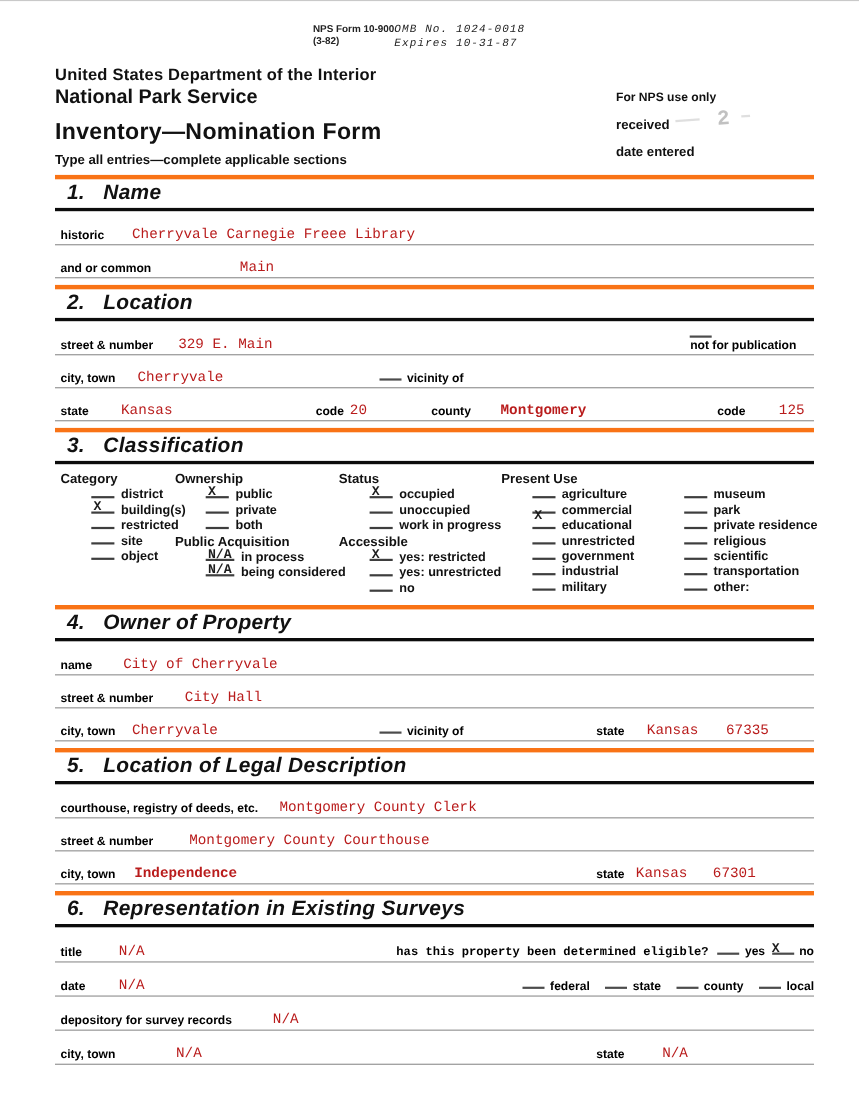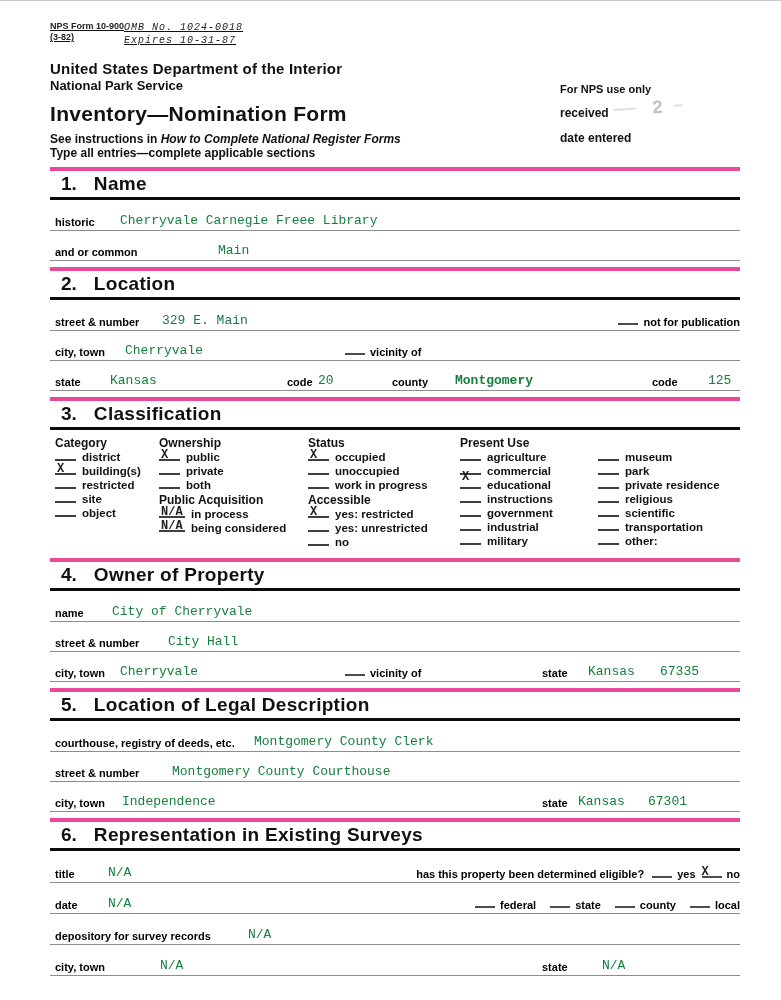--- a/index.html
+++ b/index.html
@@ -4,57 +4,57 @@
 <style>
   * { margin:0; padding:0; box-sizing:border-box; }
   html,body { width:781px; background:#f4f4f2; }
   body { font-family:"Liberation Sans", sans-serif; color:#111; }
   .page {
     position:relative; width:781px; height:1000px; background:#ffffff;
     padding:20px 41px 0 50px; overflow:hidden;
     border-top:1px solid #c9c9c9;
   }
   
-  .hdr-top { display:flex; justify-content:flex-start; align-items:flex-start;text-decoration:underline; }
+  .hdr-top { display:flex; justify-content:center; align-items:flex-start; }
   .form-num { font-size:9px; font-weight:bold; line-height:1.25; color:#222; }
   .omb { font-family:"Liberation Mono", monospace; font-style:italic; font-size:10px; line-height:1.3; letter-spacing:1px; margin-right:28px; color:#1d1d1d; }
   .agency { margin-top:13px; }
   .agency1 { font-size:15px; font-weight:bold; letter-spacing:.2px; }
-  .agency2 { font-size:13px; font-weight:bold; margin-top:1px; }
+  .agency2 { font-size:18px; font-weight:bold; margin-top:1px; }
   .main-title { margin-top:9px; width:500px; }
   .main-title div { font-size:21px; font-weight:bold; letter-spacing:.3px; line-height:1.1; }
   .instr { margin-top:7px; font-size:12px; font-weight:bold; line-height:1.18; }
   .instr .it { font-style:italic; }
   .nps-box { position:absolute; left:560px; top:82px; width:185px; }
   .nps-h { font-size:11px; font-weight:bold; }
   .nps-row { font-size:12px; font-weight:bold; margin-top:11px; }
   .stamp { position:absolute; left:92px; top:14px; font-family:"Liberation Mono", monospace;
            font-size:19px; color:rgba(125,125,125,.48); transform:rotate(-4deg); font-weight:bold; }
   .stamp::before, .stamp::after { content:""; position:absolute; top:9px; height:2px; background:rgba(150,150,150,.30); }
   .stamp::before { left:-38px; width:22px; }
   .stamp::after { left:22px; width:8px; }
   
-  .sechead { border-top:4px solid #ec4899; border-bottom:3px solid #0c0c0c;
-             padding:2px 0 2px 11px; margin-top:6px; }
+  .sechead { border-top:4px solid #f97316; border-bottom:3px solid #0c0c0c;
+             padding:2px 0 2px 11px; margin-top:6px;font-style:italic; }
   .sechead .num { font-size:19px; font-weight:bold; margin-right:17px; }
   .sechead .stitle { font-size:19px; font-weight:bold; letter-spacing:.3px; }
   
   .frow { position:relative; height:18px; border-bottom:1px solid #8d8d8d; }
   .frow > span { position:absolute; bottom:2px; white-space:pre; }
   .flabel { font-size:11px; font-weight:bold; color:#000; }
-  .fval { font-family:"Liberation Mono", monospace; font-size:13px; color:#15803d; }
+  .fval { font-family:"Liberation Mono", monospace; font-size:13px; color:#b91c1c; }
   .bl { display:inline-block; width:20px; height:2px; background:#4c4c4c; vertical-align:baseline; margin-right:5px; position:relative; top:-1px; }
   .inlineflex { display:flex; align-items:baseline; }
   .mkblank { display:inline-block; width:20px; height:11px; border-bottom:2px solid #4c4c4c; position:relative; margin-right:5px; }
   .mkblank .mk { position:absolute; left:3px; bottom:-3px; font-family:"Liberation Mono", monospace; font-size:12px; font-weight:bold; }
   
   .classgrid { display:flex; padding:6px 0 8px 5px; border-bottom:0; }
   .ccol1 { width:104px; } .ccol2 { width:149px; } .ccol3 { width:152px; } .ccol4 { flex:1; }
   .chead { font-size:12px; font-weight:bold; height:15px; }
-  .ck { height:14px; display:flex; align-items:baseline; }
+  .ck { height:14px; display:flex; align-items:baseline;margin-left:28px; }
   .ckb { display:inline-block; width:21px; min-width:21px; border-bottom:2px solid #3e3e3e; position:relative; height:10px; margin-right:6px; }
   .ckb.wide { width:26px; min-width:26px; }
   .mk { position:absolute; left:2px; bottom:-3px; font-family:"Liberation Mono", monospace; font-size:12px; font-weight:bold; color:#1d1d1d; white-space:nowrap; }
   .mk.raise { bottom:3px; }
   .cklbl { font-size:11.5px; font-weight:bold; white-space:nowrap; }
   .pu-cols { display:flex;justify-content:flex-end; }
   .pu-c1 { width:138px; } .pu-c2 { flex:1; }
 </style>
 </head>
 <body>
@@ -82,21 +82,20 @@
     <span class="stamp">2</span>
     <div class="nps-row">received</div>
     <div class="nps-row">date entered</div>
   </div>
 
   <div class="main-title">
     <div>Inventory—Nomination Form</div>
   </div>
 
   <div class="instr">
-    <div><span>See instructions in </span><span class="it">How to Complete National Register Forms</span></div>
     <div>Type all entries—complete applicable sections</div>
   </div>
 
   <div class="sechead" style="margin-top:7px;">
     <span class="num">1.</span><span class="stitle">Name</span>
   </div>
   <div class="frow" style="margin-top:13px;">
     <span class="flabel" style="left:5px;">historic</span>
     <span class="fval" style="left:70px;">Cherryvale Carnegie Freee Library</span>
   </div>
@@ -104,21 +103,21 @@
     <span class="flabel" style="left:5px;">and or common</span>
     <span class="fval" style="left:168px;">Main</span>
   </div>
 
   <div class="sechead">
     <span class="num">2.</span><span class="stitle">Location</span>
   </div>
   <div class="frow" style="margin-top:13px;">
     <span class="flabel" style="left:5px;">street &amp; number</span>
     <span class="fval" style="left:112px;">329 E. Main</span>
-    <span style="right:0;" class="inlineflex"><span class="bl"></span><span class="flabel" style="position:static;">not for publication</span></span>
+    <span style="right:16px;flex-direction:column;" class="inlineflex"><span class="bl"></span><span class="flabel" style="position:static;">not for publication</span></span>
   </div>
   <div class="frow" style="margin-top:12px;">
     <span class="flabel" style="left:5px;">city, town</span>
     <span class="fval" style="left:75px;">Cherryvale</span>
     <span style="left:295px;" class="inlineflex"><span class="bl"></span><span class="flabel" style="position:static;">vicinity of</span></span>
   </div>
   <div class="frow" style="margin-top:12px;">
     <span class="flabel" style="left:5px;">state</span>
     <span class="fval" style="left:60px;">Kansas</span>
     <span class="flabel" style="left:237px;">code</span>
@@ -259,21 +258,21 @@
           <div class="ck">
               <span class="ckb">
                 <span class="mk raise">X</span>
               </span>
               <span class="cklbl">educational</span>
             </div>
           <div class="ck">
               <span class="ckb">
                 <span class="mk"></span>
               </span>
-              <span class="cklbl">instructions</span>
+              <span class="cklbl">unrestricted</span>
             </div>
           <div class="ck">
               <span class="ckb">
                 <span class="mk"></span>
               </span>
               <span class="cklbl">government</span>
             </div>
           <div class="ck">
               <span class="ckb">
                 <span class="mk"></span>
@@ -361,34 +360,34 @@
   <div class="frow" style="margin-top:13px;">
     <span class="flabel" style="left:5px;">courthouse, registry of deeds, etc.</span>
     <span class="fval" style="left:204px;">Montgomery County Clerk</span>
   </div>
   <div class="frow" style="margin-top:12px;">
     <span class="flabel" style="left:5px;">street &amp; number</span>
     <span class="fval" style="left:122px;">Montgomery County Courthouse</span>
   </div>
   <div class="frow" style="margin-top:12px;">
     <span class="flabel" style="left:5px;">city, town</span>
-    <span class="fval" style="left:72px;">Independence</span>
+    <span class="fval" style="left:72px;font-weight:bold;">Independence</span>
     <span class="flabel" style="left:492px;">state</span>
     <span class="fval" style="left:528px;">Kansas</span>
     <span class="fval" style="left:598px;">67301</span>
   </div>
 
   <div class="sechead">
     <span class="num">6.</span><span class="stitle">Representation in Existing Surveys</span>
   </div>
   <div class="frow" style="margin-top:14px;">
     <span class="flabel" style="left:5px;">title</span>
     <span class="fval" style="left:58px;">N/A</span>
     <span style="right:0;" class="inlineflex">
-      <span class="flabel" style="position:static; margin-right:8px;">has this property been determined eligible?</span>
+      <span class="flabel" style="position:static; margin-right:8px;font-family:Liberation Mono, monospace;">has this property been determined eligible?</span>
       <span class="mkblank"><span class="mk"></span></span>
       <span class="flabel" style="position:static; margin-right:6px;">yes</span>
       <span class="mkblank"><span class="mk" style="left:0;">X</span></span>
       <span class="flabel" style="position:static;">no</span>
     </span>
   </div>
   <div class="frow" style="margin-top:13px;">
     <span class="flabel" style="left:5px;">date</span>
     <span class="fval" style="left:58px;">N/A</span>
     <span style="right:0;" class="inlineflex">

